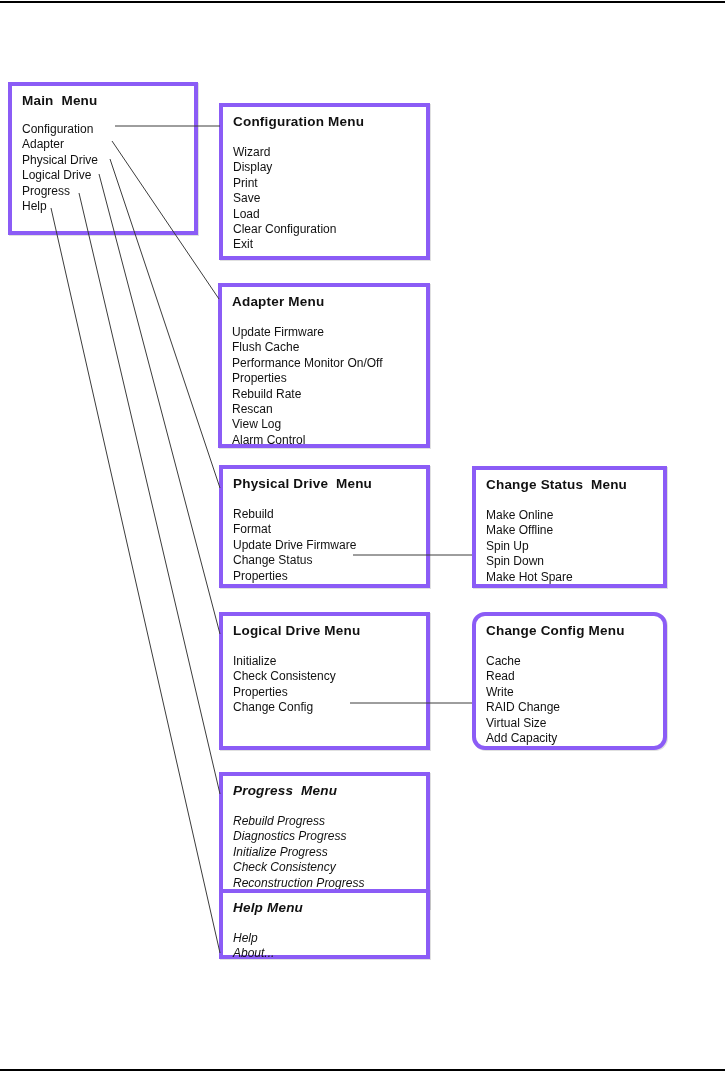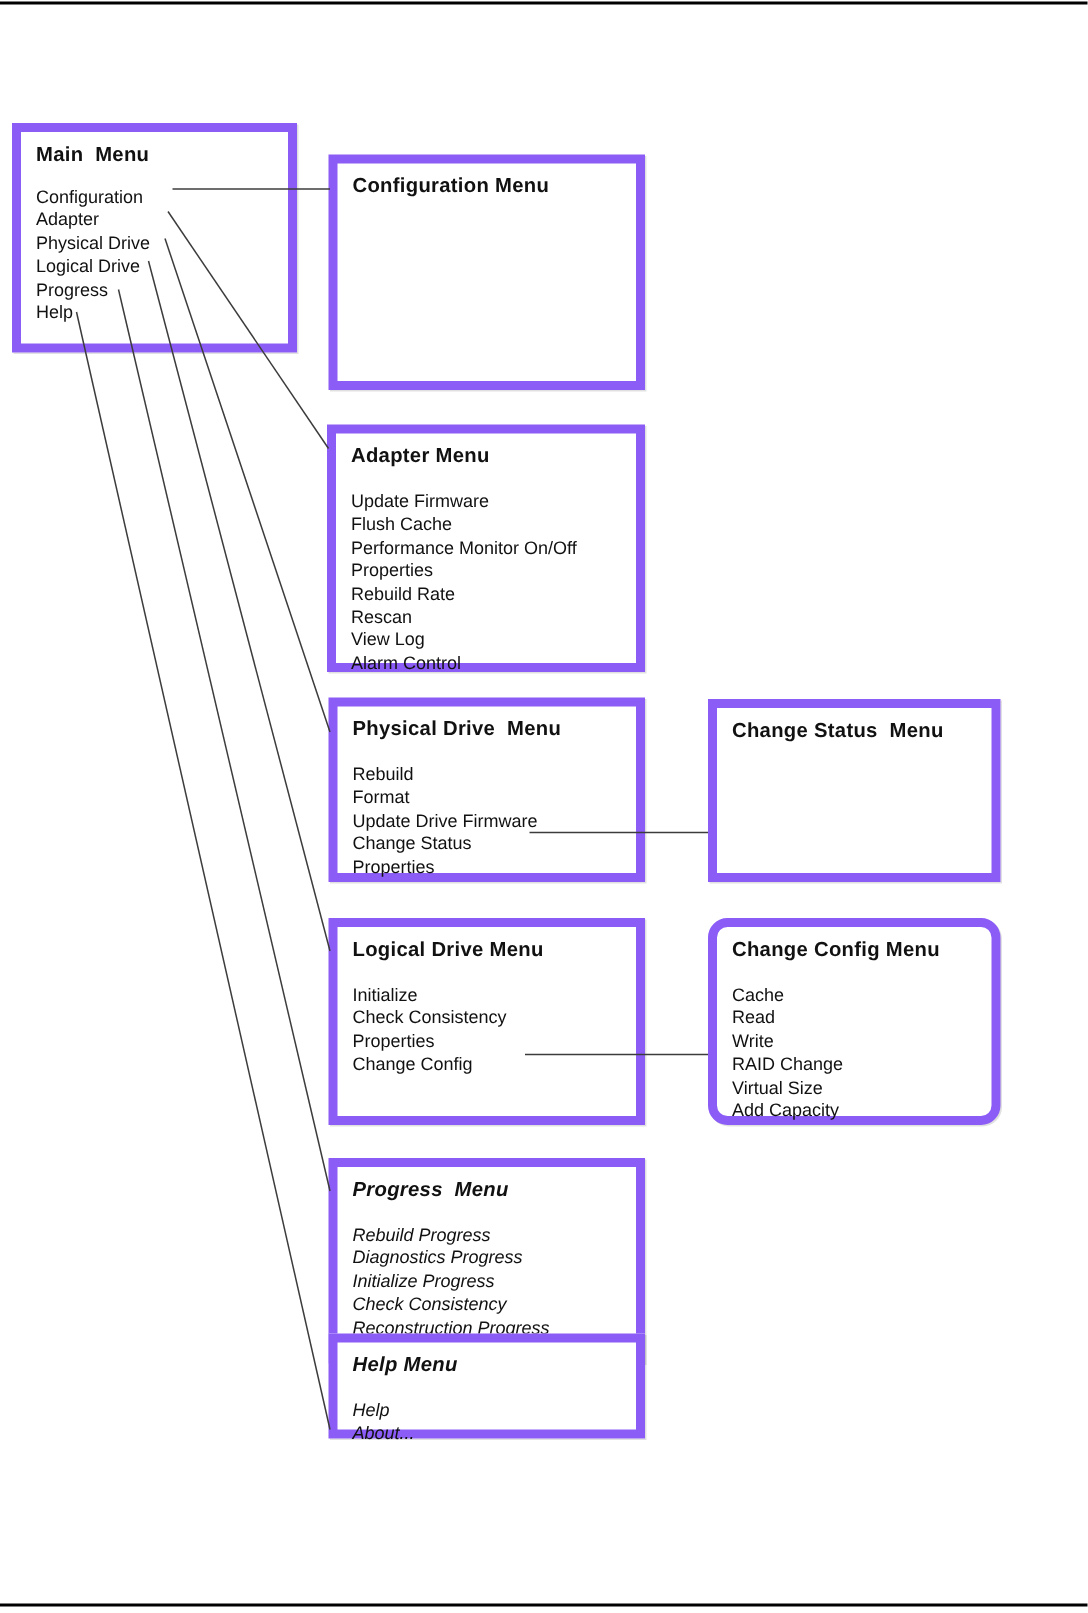--- a/index.html
+++ b/index.html
@@ -14,21 +14,21 @@
   .page-rule {
     position: absolute; left: 0; width: 725px; height: 2px;
     background: #000000;
   }
   #rule-top { top: 1px; }
   #rule-bottom { top: 1069px; }
 
   .menu-box {
     position: absolute;
     background: #ffffff;
-    border: 6px solid #8b5cf6;
+    border: 4px solid #8b5cf6;
     padding: 7px 8px 0 10px;
     box-shadow: 1px 1px 0 rgba(0,0,0,0.12);
     z-index: 2;
   }
   .box-title {
     font-size: 13.5px;
     font-weight: bold;
     line-height: 16px;
     white-space: pre;           
     letter-spacing: 0.2px;
@@ -72,20 +72,29 @@
       <div class="menu-item">Adapter</div>
       <div class="menu-item">Physical Drive</div>
       <div class="menu-item">Logical Drive</div>
       <div class="menu-item">Progress</div>
       <div class="menu-item">Help</div>
     </div>
 </div>
 
 <div class="menu-box" id="box-configuration">
   <div class="box-title">Configuration Menu</div>
+  <div class="box-items">
+      <div class="menu-item">Wizard</div>
+      <div class="menu-item">Display</div>
+      <div class="menu-item">Print</div>
+      <div class="menu-item">Save</div>
+      <div class="menu-item">Load</div>
+      <div class="menu-item">Clear Configuration</div>
+      <div class="menu-item">Exit</div>
+    </div>
 </div>
 
 <div class="menu-box" id="box-adapter">
   <div class="box-title">Adapter Menu</div>
   <div class="box-items">
       <div class="menu-item">Update Firmware</div>
       <div class="menu-item">Flush Cache</div>
       <div class="menu-item">Performance Monitor On/Off</div>
       <div class="menu-item">Properties</div>
       <div class="menu-item">Rebuild Rate</div>
@@ -101,20 +110,27 @@
       <div class="menu-item">Rebuild</div>
       <div class="menu-item">Format</div>
       <div class="menu-item">Update Drive Firmware</div>
       <div class="menu-item">Change Status</div>
       <div class="menu-item">Properties</div>
     </div>
 </div>
 
 <div class="menu-box" id="box-change-status">
   <div class="box-title">Change Status  Menu</div>
+  <div class="box-items">
+      <div class="menu-item">Make Online</div>
+      <div class="menu-item">Make Offline</div>
+      <div class="menu-item">Spin Up</div>
+      <div class="menu-item">Spin Down</div>
+      <div class="menu-item">Make Hot Spare</div>
+    </div>
 </div>
 
 <div class="menu-box" id="box-logical-drive">
   <div class="box-title">Logical Drive Menu</div>
   <div class="box-items">
       <div class="menu-item">Initialize</div>
       <div class="menu-item">Check Consistency</div>
       <div class="menu-item">Properties</div>
       <div class="menu-item">Change Config</div>
     </div>

